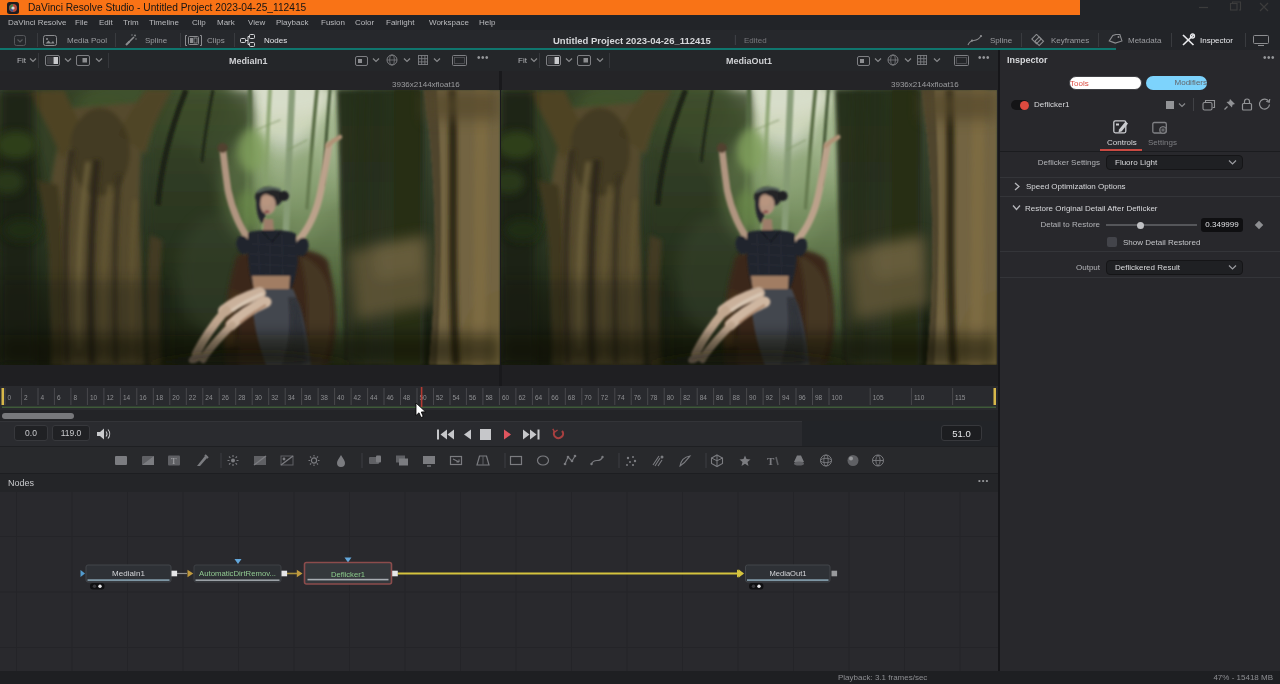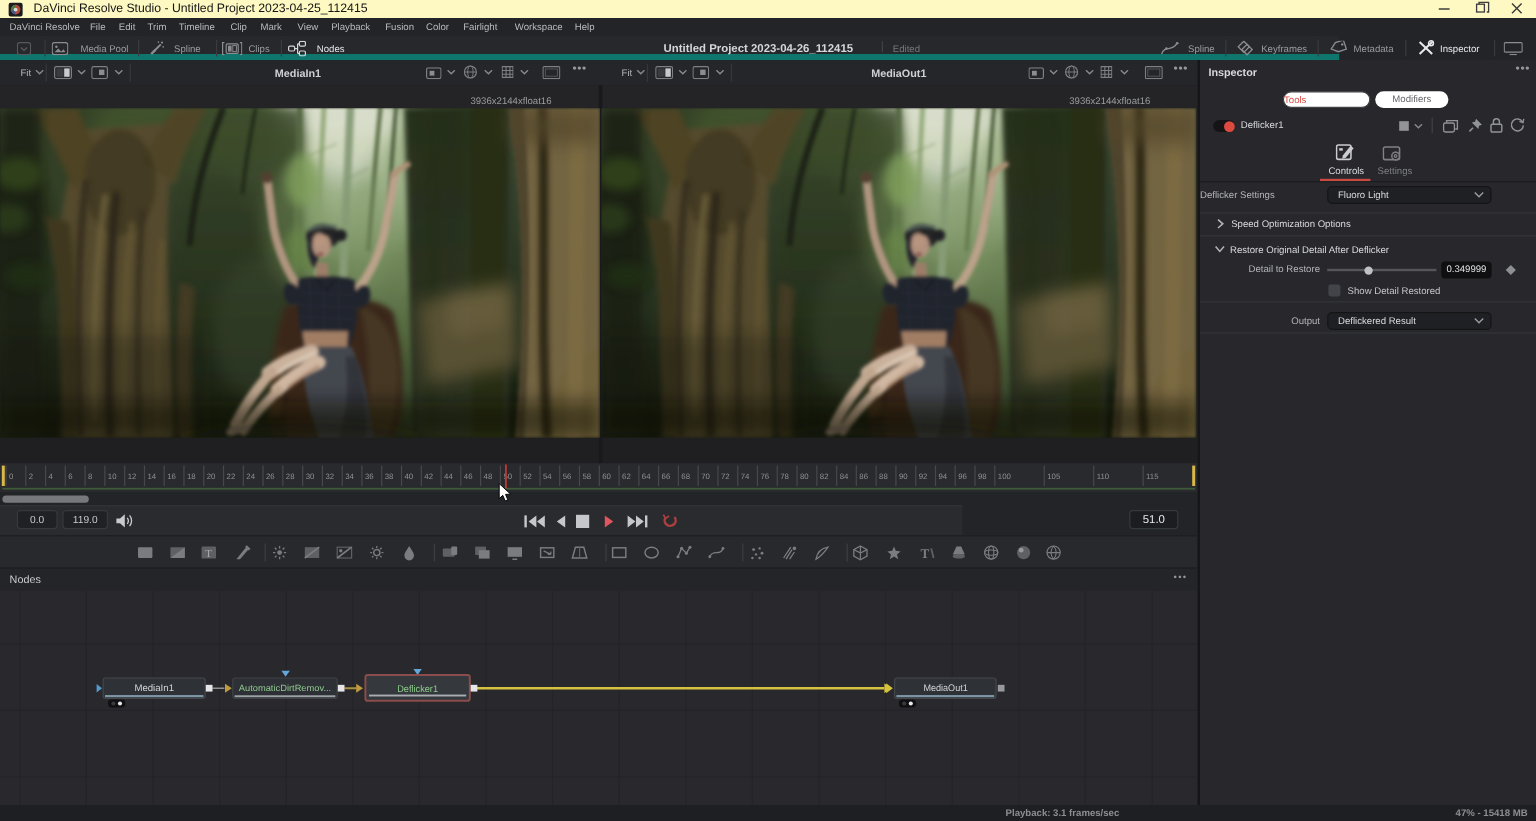--- a/index.html
+++ b/index.html
@@ -1,29 +1,29 @@
 <!DOCTYPE html>
 <html><head>
 <meta charset="utf-8">
 <style>
   * { margin:0; padding:0; box-sizing:border-box; }
   html,body { width:1280px; height:684px; overflow:hidden; background:#222428; font-family:"Liberation Sans", sans-serif; }
   .abs { position:absolute; }
   #stage { position:relative; width:1280px; height:684px; }
 
   
-  #titlebar { left:0; top:0; width:1280px; height:15px; background:#fef9c3; color:#141414; }
+  #titlebar { left:0; top:0; width:1080px; height:15px; background:#f97316; color:#141414; }
   #titlebar .ttext { position:absolute; left:28px; top:2px; font-size:10.2px; }
 
   
   #menubar { left:0; top:15px; width:1280px; height:15px; background:#222428; }
   #menubar span { position:absolute; top:3px; color:#b9babd; font-size:8px; white-space:nowrap; }
 
   
-  #topbar { left:0; top:30px; width:1116px; height:20px; background:#26282c; border-bottom:5px solid #0f766e;padding-left:28px; }
+  #topbar { left:0; top:30px; width:1116px; height:20px; background:#26282c; border-bottom:2px solid #0f766e;padding-left:28px; }
   .tbtxt { position:absolute; top:6px; color:#9b9ca0; font-size:8px; }
   .tbsep { position:absolute; top:3px; width:1px; height:14px; background:#393b3f; }
   .tbico { position:absolute; }
 
   
   #vhead { left:0; top:50px; width:1280px; height:21px; background:#242629; }
   .vh-sep { position:absolute; top:3px; width:1px; height:15px; background:#35373b; }
   .vhtxt { position:absolute; color:#b5b6b9; font-size:8px; top:6px; }
   .vtitle { position:absolute; color:#cfd0d3; font-size:9px; font-weight:bold; top:6px; }
 
@@ -48,21 +48,21 @@
   
   #nodeshead { left:0; top:473px; width:998px; height:19px; background:#242528; border-top:1px solid #1d1e21; }
   #nodegraph { left:0; top:492px; width:998px; height:179px; background:#29292d; overflow:hidden; }
 
   
   #inspector { left:998px; top:50px; width:282px; height:621px; background:#28282c; border-left:2px solid #161619; }
   .ilabel { position:absolute; color:#b3b4b8; font-size:8px; }
   .ivalue { position:absolute; color:#d9dadd; font-size:8px; }
 
   
-  #statusbar { left:0; top:671px; width:1280px; height:13px; background:#1e1f22; color:#8d8e92; font-size:8px;font-weight:bold; }
+  #statusbar { left:0; top:671px; width:1280px; height:13px; background:#1e1f22; color:#8d8e92; font-size:8px; }
 </style>
 </head>
 <body>
 <div id="stage">
 
   <div id="titlebar" class="abs">
     <svg class="abs" style="left:7px;top:2px" width="12" height="12" viewBox="0 0 12 12">
       <rect x="0" y="0" width="12" height="12" rx="2.5" fill="#1c1c20"></rect>
       <circle cx="6" cy="6" r="4" fill="#b44a3c"></circle>
       <path d="M2.5,7 A4,4 0 0 1 6,2 L6,6 Z" fill="#4a7a44"></path>
@@ -785,21 +785,21 @@
       <circle cx="753.5" cy="94.2" r="1.7" fill="#3a3a3e"></circle>
         <circle cx="759" cy="94.2" r="1.7" fill="#e8e8ea"></circle>
     </svg>
   </div>
 
   <div id="inspector" class="abs">
     <span style="position:absolute;left:7px;top:5px;color:#d8d9dc;font-size:9px;font-weight:bold">Inspector</span>
     <span style="position:absolute;left:263px;top:2px;color:#96979a;font-size:10px;letter-spacing:0.5px">•••</span>
 
     <div class="abs" style="left:69px;top:26px;width:73px;height:14px;border:1px solid #414246;border-radius:7px;background:#ffffff;color:#dc4f45;font-size:8px;text-align:left;line-height:13px">Tools</div>
-    <div class="abs" style="left:146px;top:26px;width:61px;height:14px;border-radius:7px;background:#ffffff;color:#646569;font-size:8px;text-align:center;line-height:14px">Modifiers</div>
+    <div class="abs" style="left:146px;top:26px;width:61px;height:14px;border-radius:7px;background:#7dd3fc;color:#646569;font-size:8px;text-align:right;line-height:14px">Modifiers</div>
 
     <div class="abs" style="left:11px;top:50px;width:18px;height:10px;border-radius:5px;background:#141416"></div>
     <div class="abs" style="left:20px;top:50.5px;width:9px;height:9px;border-radius:50%;background:#dd4a3f"></div>
     <span class="ivalue" style="left:34px;top:50px">Deflicker1</span>
     <div class="abs" style="left:166px;top:51px;width:8px;height:8px;background:#939497"></div>
     <svg class="abs" style="left:178px;top:53px" width="8" height="5" viewBox="0 0 8 5">
         <path d="M1,0.5 L4,3.5 L7,0.5" fill="none" stroke="#87888b" stroke-width="1.2"></path>
       </svg>
     <div class="abs" style="left:193px;top:48px;width:1px;height:13px;background:#414246"></div>
     <svg class="abs" style="left:202px;top:49px" width="14" height="12" viewBox="0 0 14 12">
@@ -828,21 +828,21 @@
       <rect x="0.8" y="1.5" width="13.5" height="10.5" rx="1.5" fill="none" stroke="#808185" stroke-width="1.3"></rect>
       <circle cx="11" cy="9" r="3.2" fill="#28282c" stroke="#808185" stroke-width="1.1"></circle>
       <circle cx="11" cy="9" r="1.1" fill="none" stroke="#808185"></circle>
       <path d="M11,5.2 v1 M11,11.8 v1 M7.5,9 h1 M13.5,9 h1 M8.5,6.5 l0.7,0.7 M12.8,10.8 l0.7,0.7 M13.5,6.5 l-0.7,0.7 M9.2,10.8 l-0.7,0.7" stroke="#808185" stroke-width="0.9"></path>
     </svg>
     <span class="ivalue" style="left:107px;top:88px">Controls</span>
     <span class="ilabel" style="left:148px;top:88px;color:#7e7f83">Settings</span>
     <div class="abs" style="left:100px;top:99px;width:42px;height:2px;background:#c94a42"></div>
     <div class="abs" style="left:0;top:101px;width:280px;height:1px;background:#1b1c1f"></div>
 
-    <div class="ilabel abs" style="left:0;top:108px;width:100px;">Deflicker Settings</div>
+    <div class="ilabel abs" style="left:0;top:108px;width:100px;text-align:right">Deflicker Settings</div>
     <div class="abs" style="left:106px;top:105px;width:137px;height:15px;background:#1f2023;border-radius:4px;border:1px solid #151517"></div>
     <span class="ivalue" style="left:115px;top:108px">Fluoro Light</span>
     <svg class="abs" style="left:228px;top:110px" width="9" height="6" viewBox="0 0 9 6">
         <path d="M1,0.5 L4.5,4 L8,0.5" fill="none" stroke="#9b9ca0" stroke-width="1.2"></path>
       </svg>
     <div class="abs" style="left:0;top:127px;width:280px;height:1px;background:#343539"></div>
 
     <svg class="abs" style="left:14px;top:132px" width="6" height="9" viewBox="0 0 6 9">
         <path d="M1,1 L5,4.5 L1,8" fill="none" stroke="#b5b6ba" stroke-width="1.3"></path>
       </svg>

